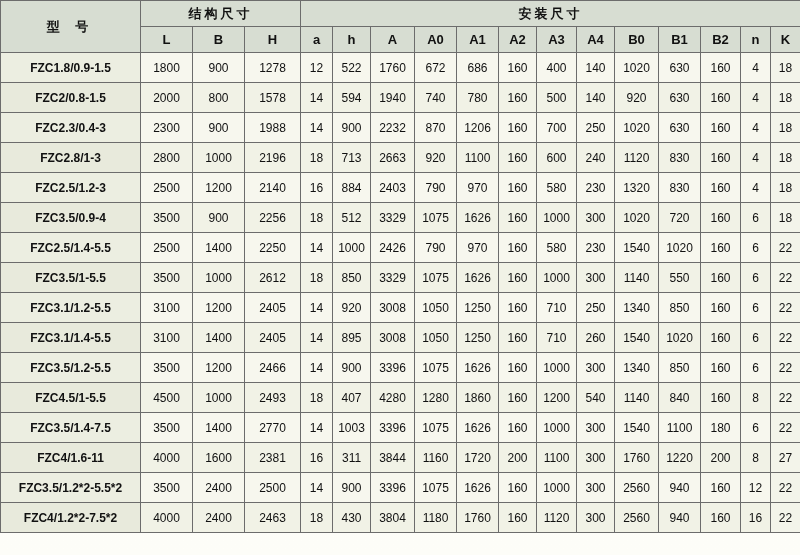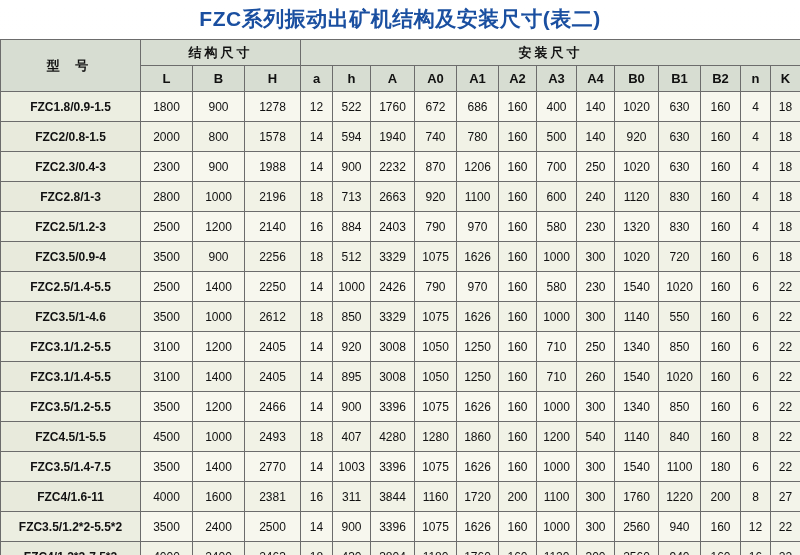--- a/index.html
+++ b/index.html
@@ -101,21 +101,20 @@
   col.c-B0 { width: 44px; }
   col.c-B1 { width: 42px; }
   col.c-B2 { width: 40px; }
   col.c-n  { width: 30px; }
   col.c-K  { width: 30px; }
 </style>
 </head>
 <body>
 
 <div class="page">
-  <div class="title">FZC系列振动出矿机结构及安装尺寸(表二)</div>
 
   <table class="spec">
     <colgroup>
       <col class="c-model">
         <col class="c-L">
         <col class="c-B">
         <col class="c-H">
       <col class="c-a">
         <col class="c-h">
         <col class="c-A">
@@ -283,21 +282,21 @@
           <td>160</td>
           <td>580</td>
           <td>230</td>
           <td>1540</td>
           <td>1020</td>
           <td>160</td>
           <td>6</td>
           <td class="k-cell">22</td>
         </tr>
         <tr>
-          <td class="model-cell">FZC3.5/1-4.6</td>
+          <td class="model-cell">FZC3.5/1-5.5</td>
           <td>3500</td>
           <td>1000</td>
           <td>2612</td>
           <td>18</td>
           <td>850</td>
           <td>3329</td>
           <td>1075</td>
           <td>1626</td>
           <td>160</td>
           <td>1000</td>

